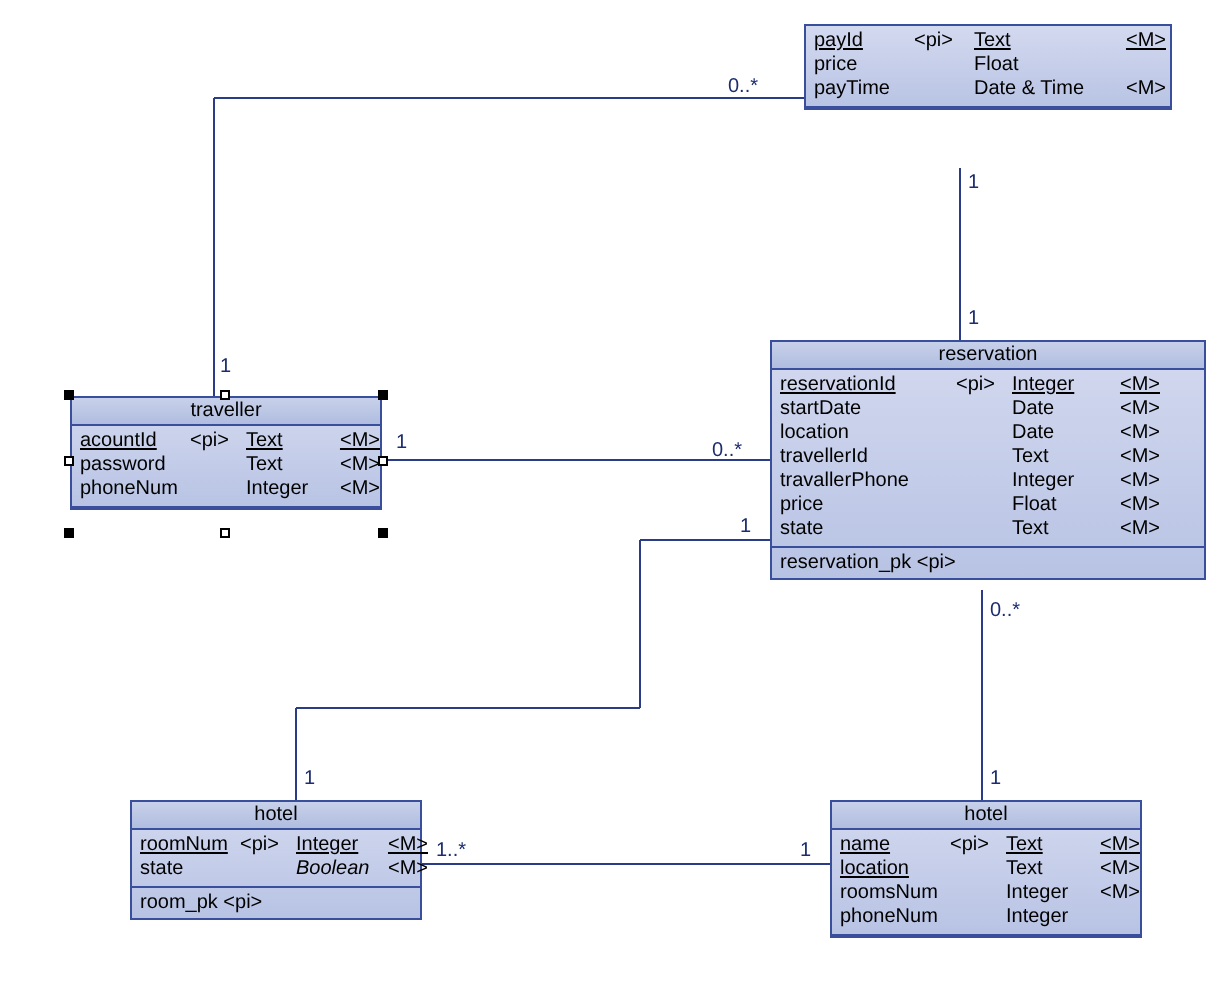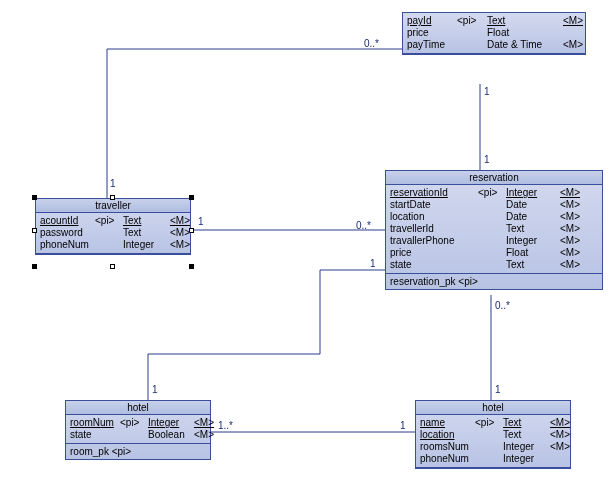--- a/index.html
+++ b/index.html
@@ -219,21 +219,21 @@
     <div class="attrs" id="attrs-room">
         <div class="row">
           <span class="c-name u" style="width: 50px;">roomNum</span>
           <span class="c-pi" style="width: 28px;">&lt;pi&gt;</span>
           <span class="c-type u" style="width: 44px;">Integer</span>
           <span class="c-m u" style="width: 22px;">&lt;M&gt;</span>
         </div>
         <div class="row">
           <span class="c-name" style="width: 50px;">state</span>
           <span class="c-pi" style="width: 28px;"></span>
-          <span class="c-type" style="width: 44px;">Boolean</span>
+          <span class="c-type" style="width: 44px; font-style: italic;">Boolean</span>
           <span class="c-m" style="width: 22px;">&lt;M&gt;</span>
         </div>
       </div>
     <div class="pk-row">room_pk  &lt;pi&gt;</div>
   </div>
 
   <div class="entity" style="left:415px; top:400px; width:156px;">
     <div class="entity-title">hotel</div>
     <div class="attrs" id="attrs-hotel">
         <div class="row">

